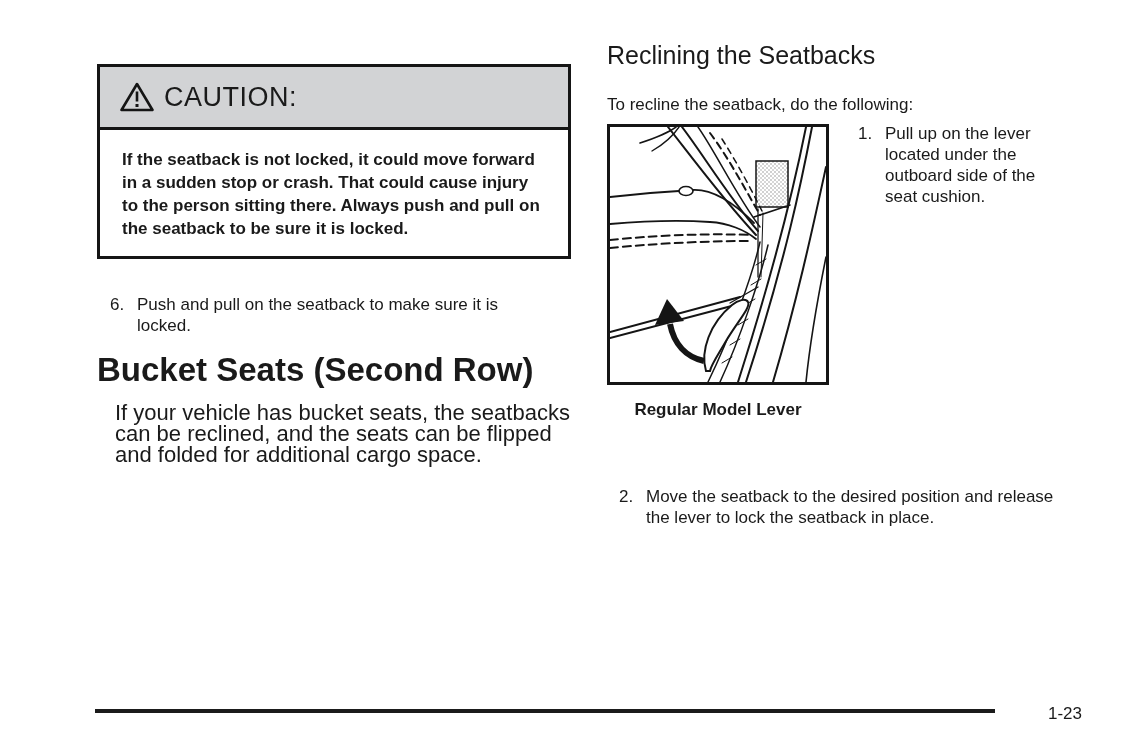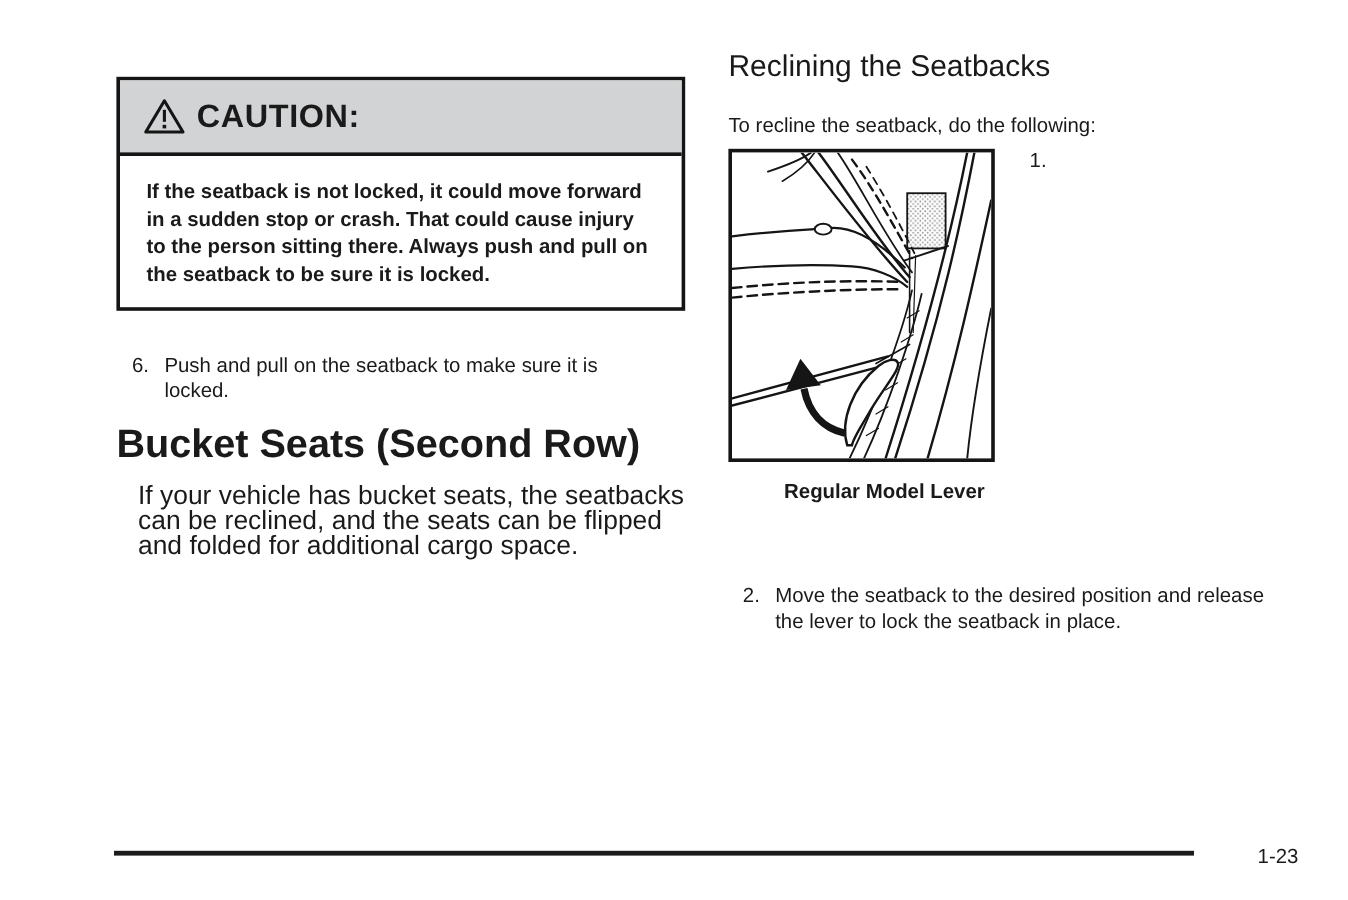--- a/index.html
+++ b/index.html
@@ -16,21 +16,21 @@
     border: 3px solid #151515; background: #ffffff;
   }
   .caution-header {
     background: #d2d3d5;
     border-bottom: 3px solid #151515;
     height: 63px;
     display: flex; align-items: center;
     padding: 0 20px;
   }
   .caution-title {
-    font-size: 27px; font-weight: bold; letter-spacing: 0.5px;
+    font-size: 27px; font-weight: normal; letter-spacing: 0.5px;
     display: flex; align-items: flex-start; gap: 10px;
   }
   .warn-icon { display: inline-flex; }
   .caution-body {
     padding: 18px 20px 16px 22px;
     font-size: 17px; line-height: 23px; font-weight: bold;
   }
 
   
   .list-item {
@@ -59,21 +59,21 @@
     position: absolute; left: 607px; top: 94px;
     font-size: 17px; line-height: 21px;
   }
   .figure-box {
     position: absolute; left: 607px; top: 124px;
     width: 222px; height: 261px;
     border: 3px solid #151515; background: #ffffff;
     overflow: hidden;
   }
   .figure-caption {
-    position: absolute; left: 604px; top: 399px; width: 266px;
+    position: absolute; left: 585px; top: 399px; width: 266px;
     text-align: center; font-size: 17px; line-height: 21px; font-weight: bold;
   }
   .figure-caption span { display: block; }
 
   .item-1 { left: 858px; top: 123px; }
   .item-1 .li-text { width: 178px; }
   .item-2 { left: 619px; top: 486px; }
   .item-2 .li-text { width: 422px; }
 
   
@@ -180,20 +180,21 @@
     </g>
   </svg>
 </div>
 
 <div class="figure-caption">
   <span>Regular Model Lever</span>
 </div>
 
 <div class="list-item item-1">
   <span class="li-num">1.</span>
+  <span class="li-text">Pull up on the lever located under the outboard side of the seat cushion.</span>
 </div>
 
 <div class="list-item item-2">
   <span class="li-num">2.</span>
   <span class="li-text">Move the seatback to the desired position and release the lever to lock the seatback in place.</span>
 </div>
 
 <div class="footer-rule"></div>
 <div class="page-number">1-23</div>
 

